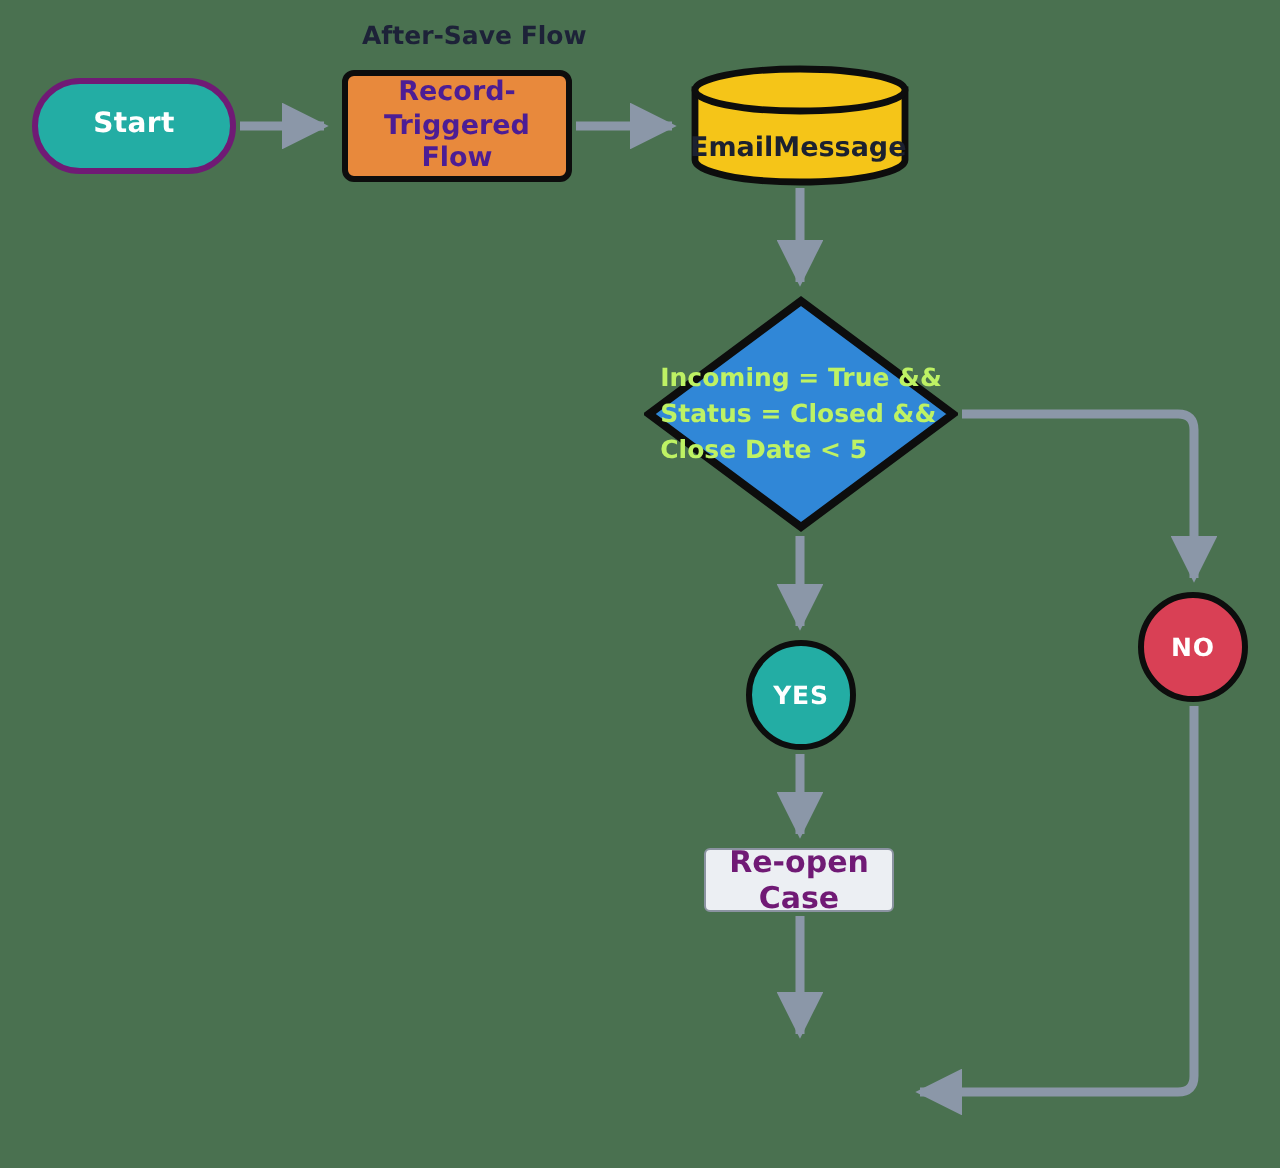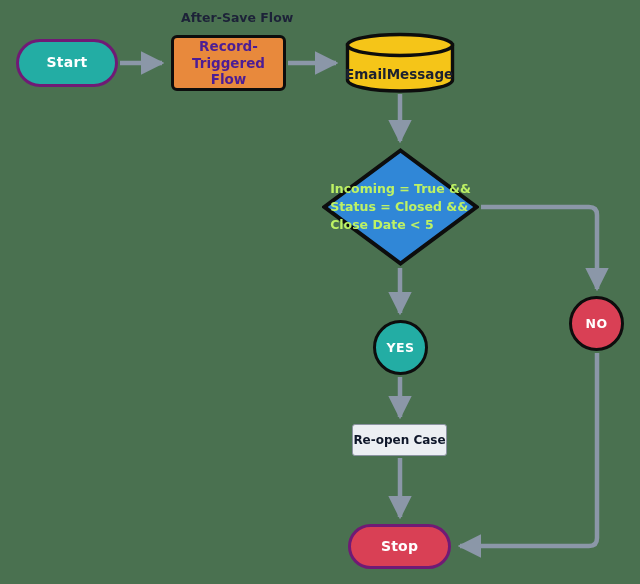--- a/index.html
+++ b/index.html
@@ -70,23 +70,23 @@
     font-size: 13.5px;
   }
 
   
   .plainbox {
     background: #eceff3;
     border: 1.5px solid #8b93a1;
     border-radius: 3px;
   }
   .plainbox .node-label {
-    color: #0f172a;
-    font-weight: bold;
-    font-size: 12px;
+    color: #701a75;
+    font-weight: bold;
+    font-size: 15px;
   }
 
   
   .cyl-wrap {
     position: absolute;
     z-index: 5;
   }
   .cyl-svg {
     position: absolute;
     left: 0;
@@ -240,17 +240,14 @@
   </div>
 
   <div class="node circle no" style="left:569px; top:296px; width:55px; height:55px;align-items:center;">
     <span class="node-label">NO</span>
   </div>
 
   <div class="node plainbox" style="left:352px; top:424px; width:95px; height:32px;">
     <span class="node-label">Re-open Case</span>
   </div>
 
-  <div class="node pill stop" style="left:348px; top:524px; width:103px; height:45px;">
-    <span class="node-label">Stop</span>
-  </div>
 
 </div>
 
 </body></html>

